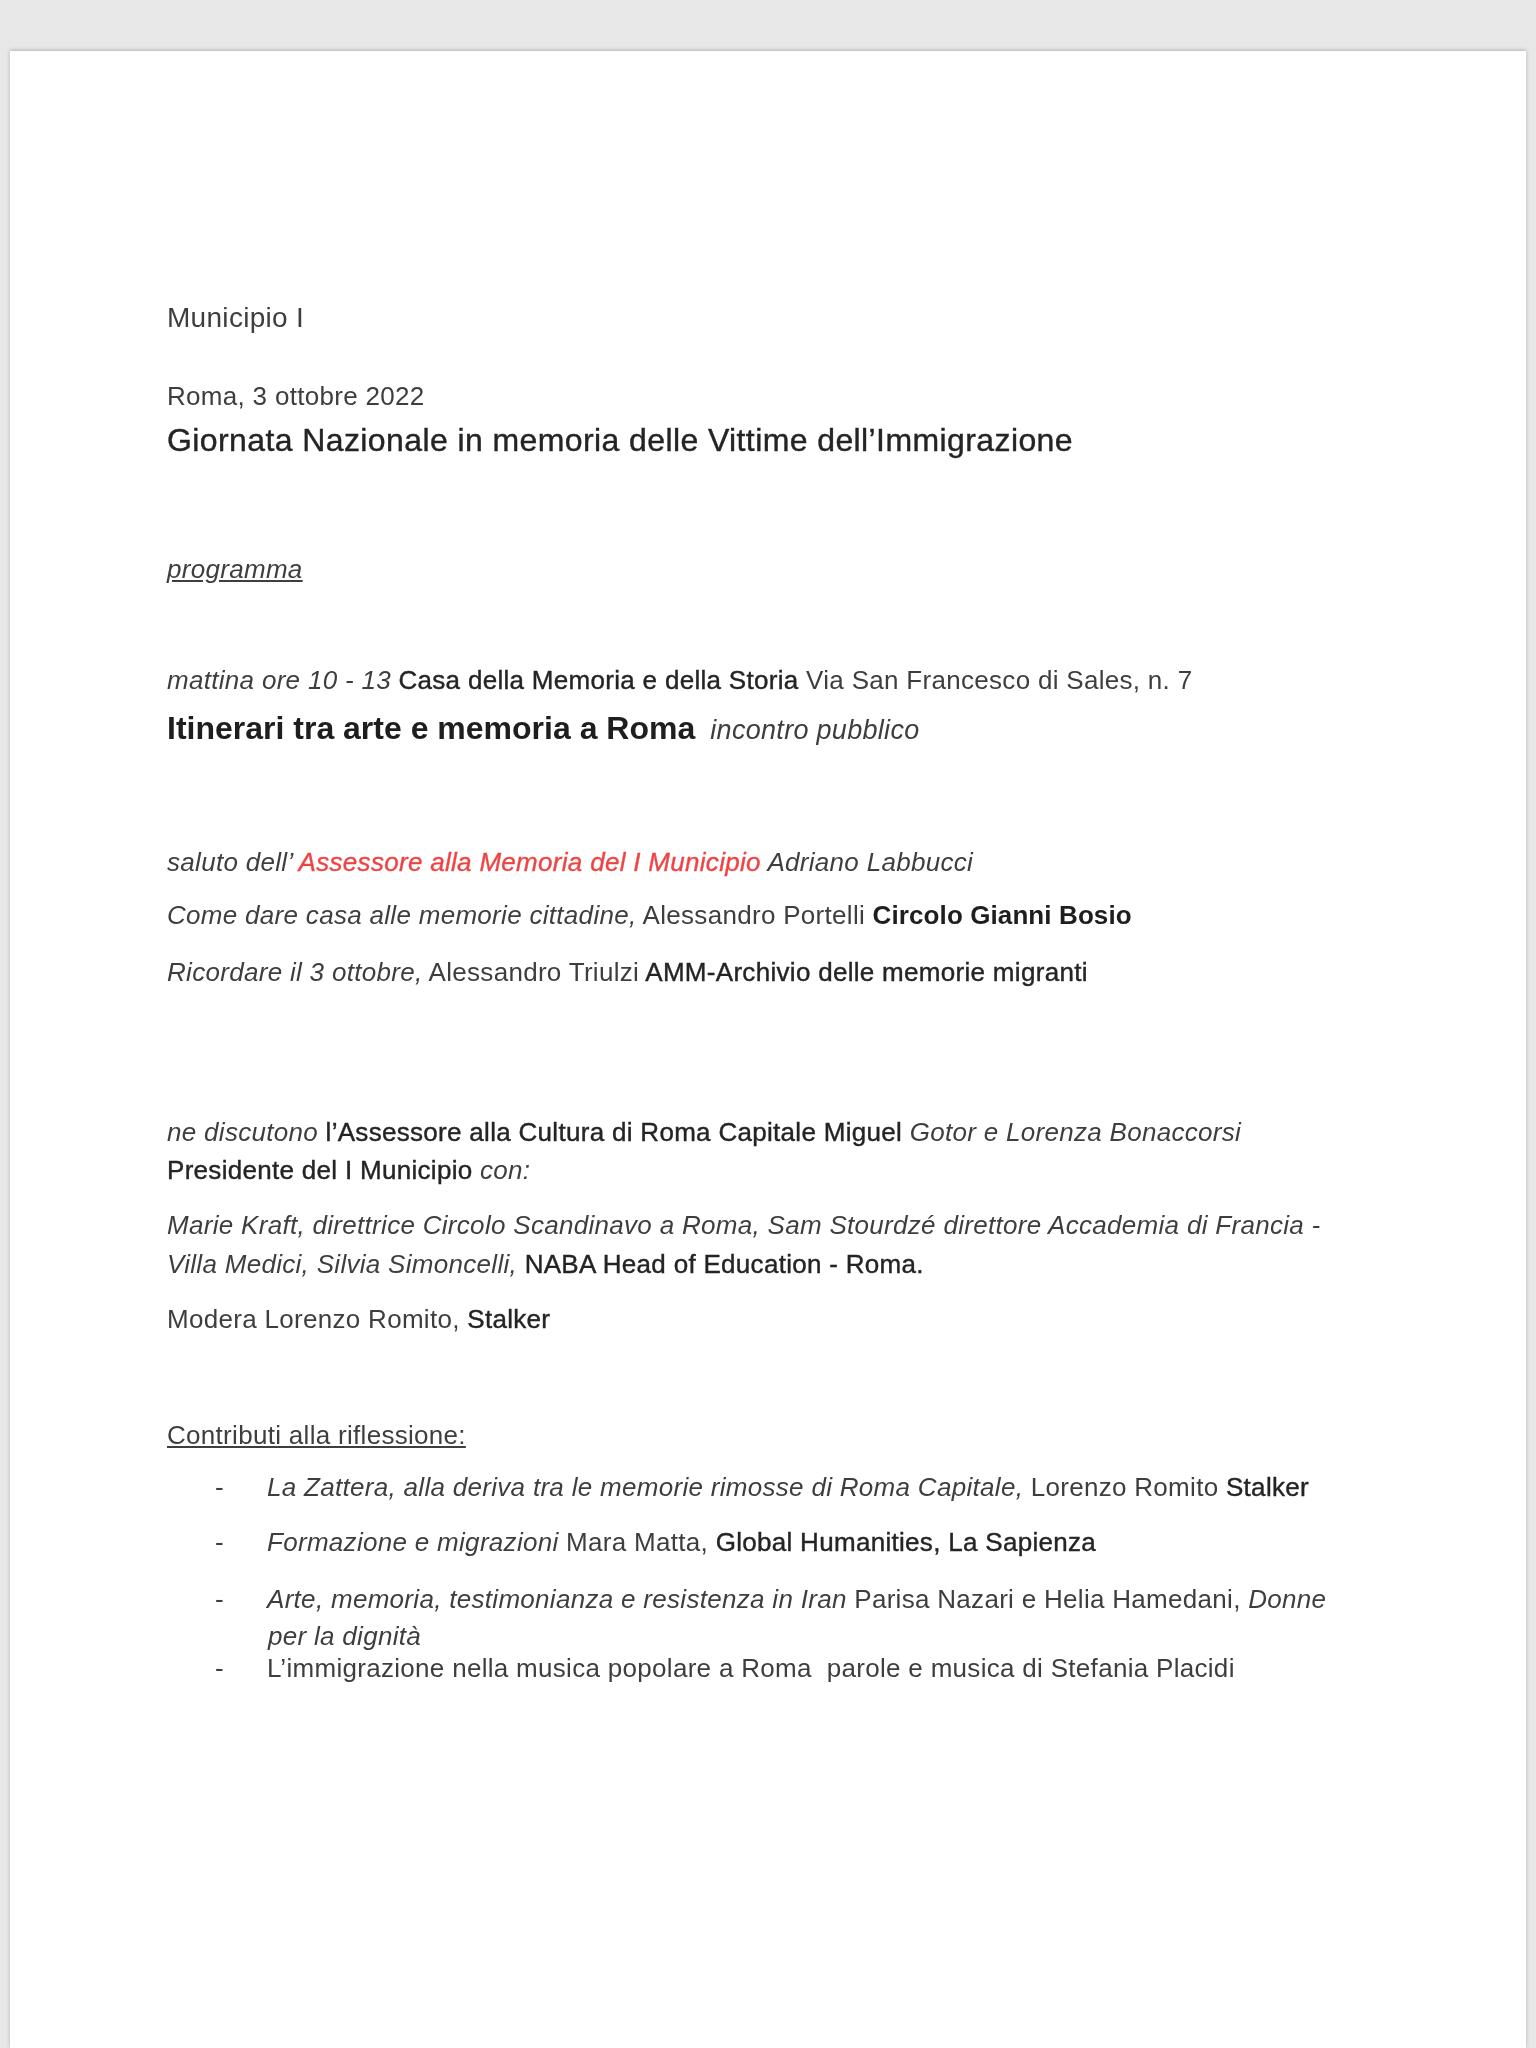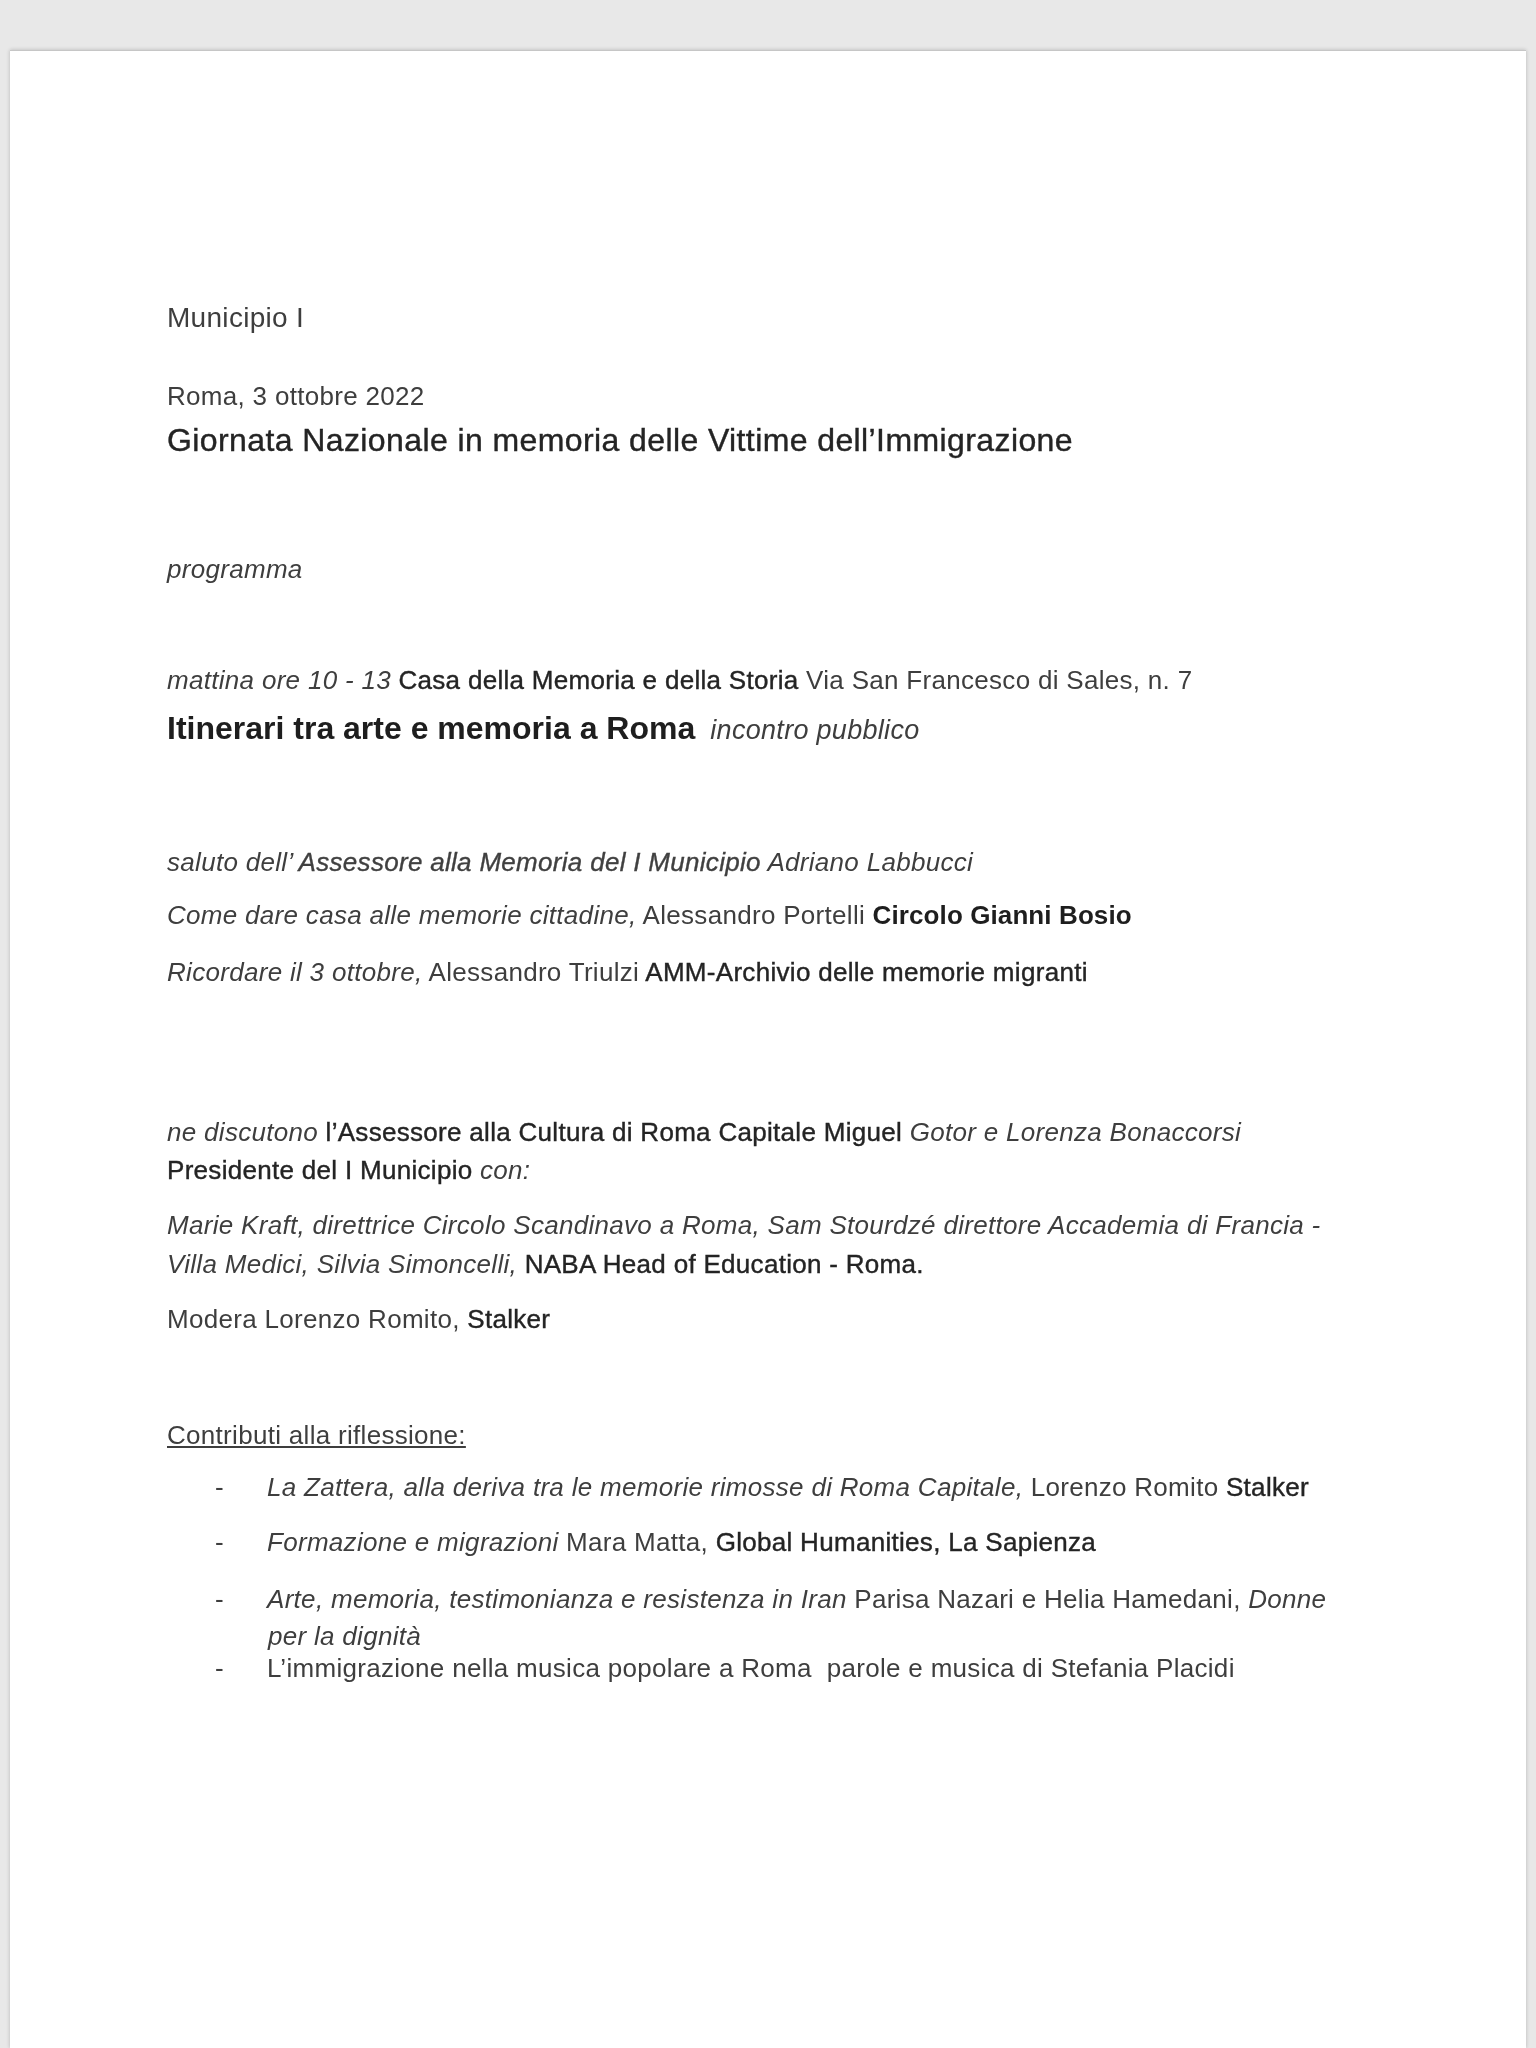--- a/index.html
+++ b/index.html
@@ -30,23 +30,23 @@
     font-size:26px; line-height:34px;
     white-space:pre; color:#3e3e3e;
     letter-spacing:.3px;
   }
   .dash{ display:inline-block; width:52px; color:#3e3e3e; }
 
   
   .s-r{ }
   .s-i{ font-style:italic; }
   .s-m{ color:#242424; -webkit-text-stroke:.4px currentColor; }
-  .s-im{ font-style:italic; color:#404040; -webkit-text-stroke:.35px currentColor; }
+  .s-im{ font-style:italic; color:#ef4444; -webkit-text-stroke:.35px currentColor; }
   .s-b{ font-weight:700; color:#1e1e1e; letter-spacing:.1px; }
-  .s-iu{ font-style:italic; }
+  .s-iu{ font-style:italic; text-decoration:underline; }
   .s-ru{ text-decoration:underline; }
   .s-big{ font-weight:700; font-size:32px; color:#1e1e1e; letter-spacing:0; }
   .s-i2{ font-style:italic; font-size:27px; }
 
   
   .l-municipio{ top:250px; font-size:28px; }
   .l-date{ top:328px; }
   .l-main-title{ top:372px; font-size:32px; letter-spacing:.4px; }
   .l-programma{ top:501px; }
   .l-mattina{ top:612px; }

